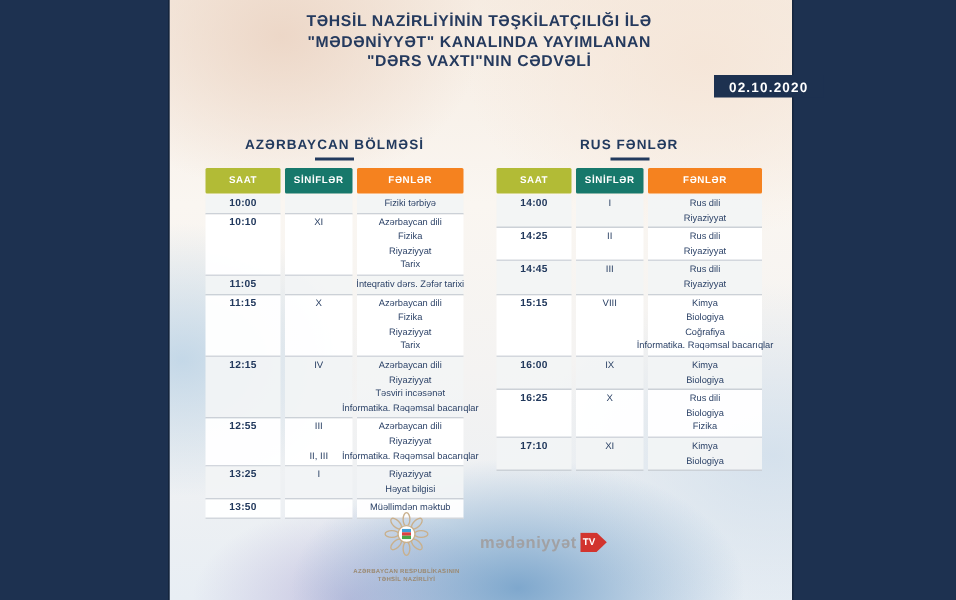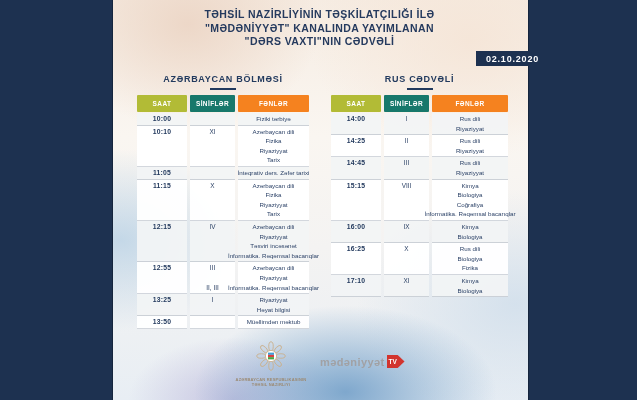--- a/index.html
+++ b/index.html
@@ -23,21 +23,21 @@
   }
   .main-title{
     position:absolute;top:8px;left:112px;width:415px;text-align:center;
     font-size:10.5px;font-weight:bold;color:#253a5e;letter-spacing:0.4px;line-height:13.5px;
   }
   .date-wrap{position:absolute;top:48px;left:112px;width:415px;text-align:right;margin-left:22px;}
   .date-badge{
     display:inline-block;background:#1d3150;color:#ffffff;
     font-size:9px;font-weight:bold;letter-spacing:0.8px;padding:3px 10px 2px;
   }
-  .sched{position:absolute;top:74px;}
+  .sched{position:absolute;top:91px;}
   .t-left{left:137px;width:172px;}
   .t-right{left:331px;width:177px;}
   .section-title{
     text-align:center;font-size:9px;font-weight:bold;color:#223a5e;letter-spacing:0.7px;line-height:11px;
   }
   .underline{width:26px;height:2px;background:#223a5e;margin:3px auto 5px;}
   .hdr{display:flex;gap:3px;}
   .hdr .hcell{
     height:17px;display:flex;align-items:center;justify-content:center;
     color:#fff;font-size:6.5px;font-weight:bold;letter-spacing:0.4px;border-radius:1px;
@@ -204,21 +204,21 @@
           <div class="line grade-line"></div>
         </div>
         <div class="cell c-subj" style="background: rgba(255, 255, 255, 0.95);">
           <div class="line subj-line">Müəllimdən məktub</div>
         </div>
       </div>
     </div>
 </div>
 
 <div class="sched t-right">
-  <div class="section-title">RUS CƏDVƏLİ</div>
+  <div class="section-title">RUS FƏNLƏR</div>
   <div class="underline"></div>
   <div class="hdr">
       <div class="hcell c-time" style="background: rgb(178, 187, 54);">SAAT</div>
       <div class="hcell c-grade" style="background: rgb(23, 120, 107);">SİNİFLƏR</div>
       <div class="hcell c-subj" style="background: rgb(245, 130, 31);">FƏNLƏR</div>
     </div>
   <div class="tbody">
       <div class="trow">
         <div class="cell c-time" style="background: rgba(242, 244, 245, 0.93);">
           <div class="line time-line">14:00</div>

